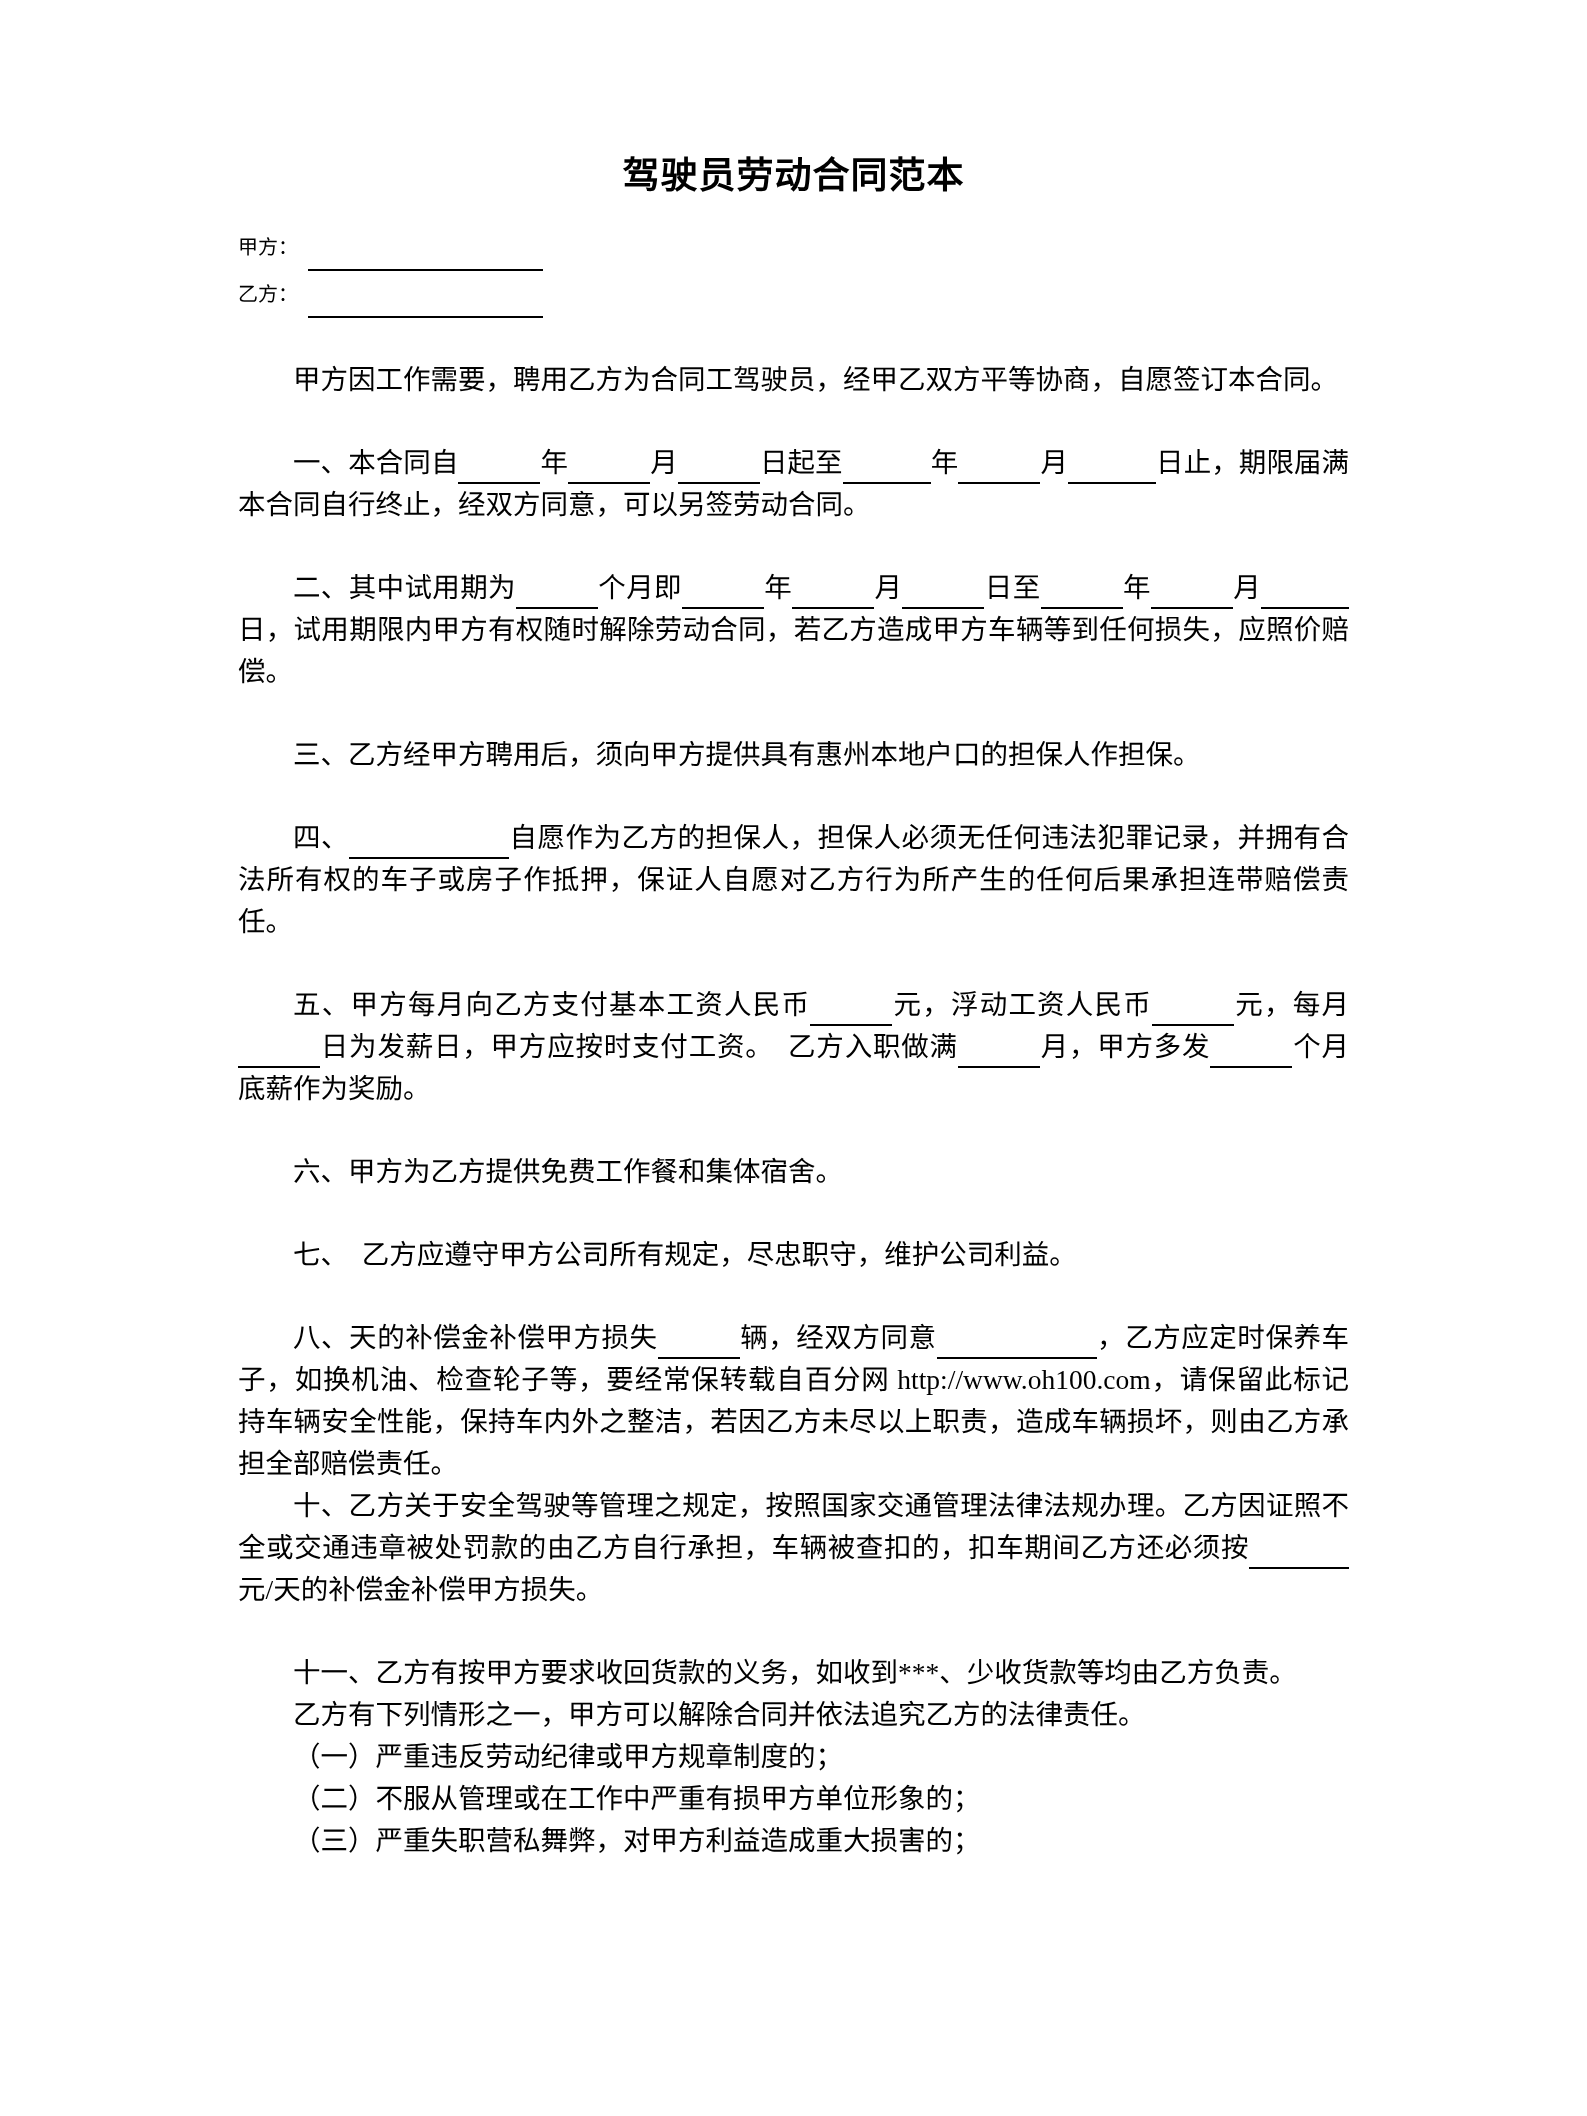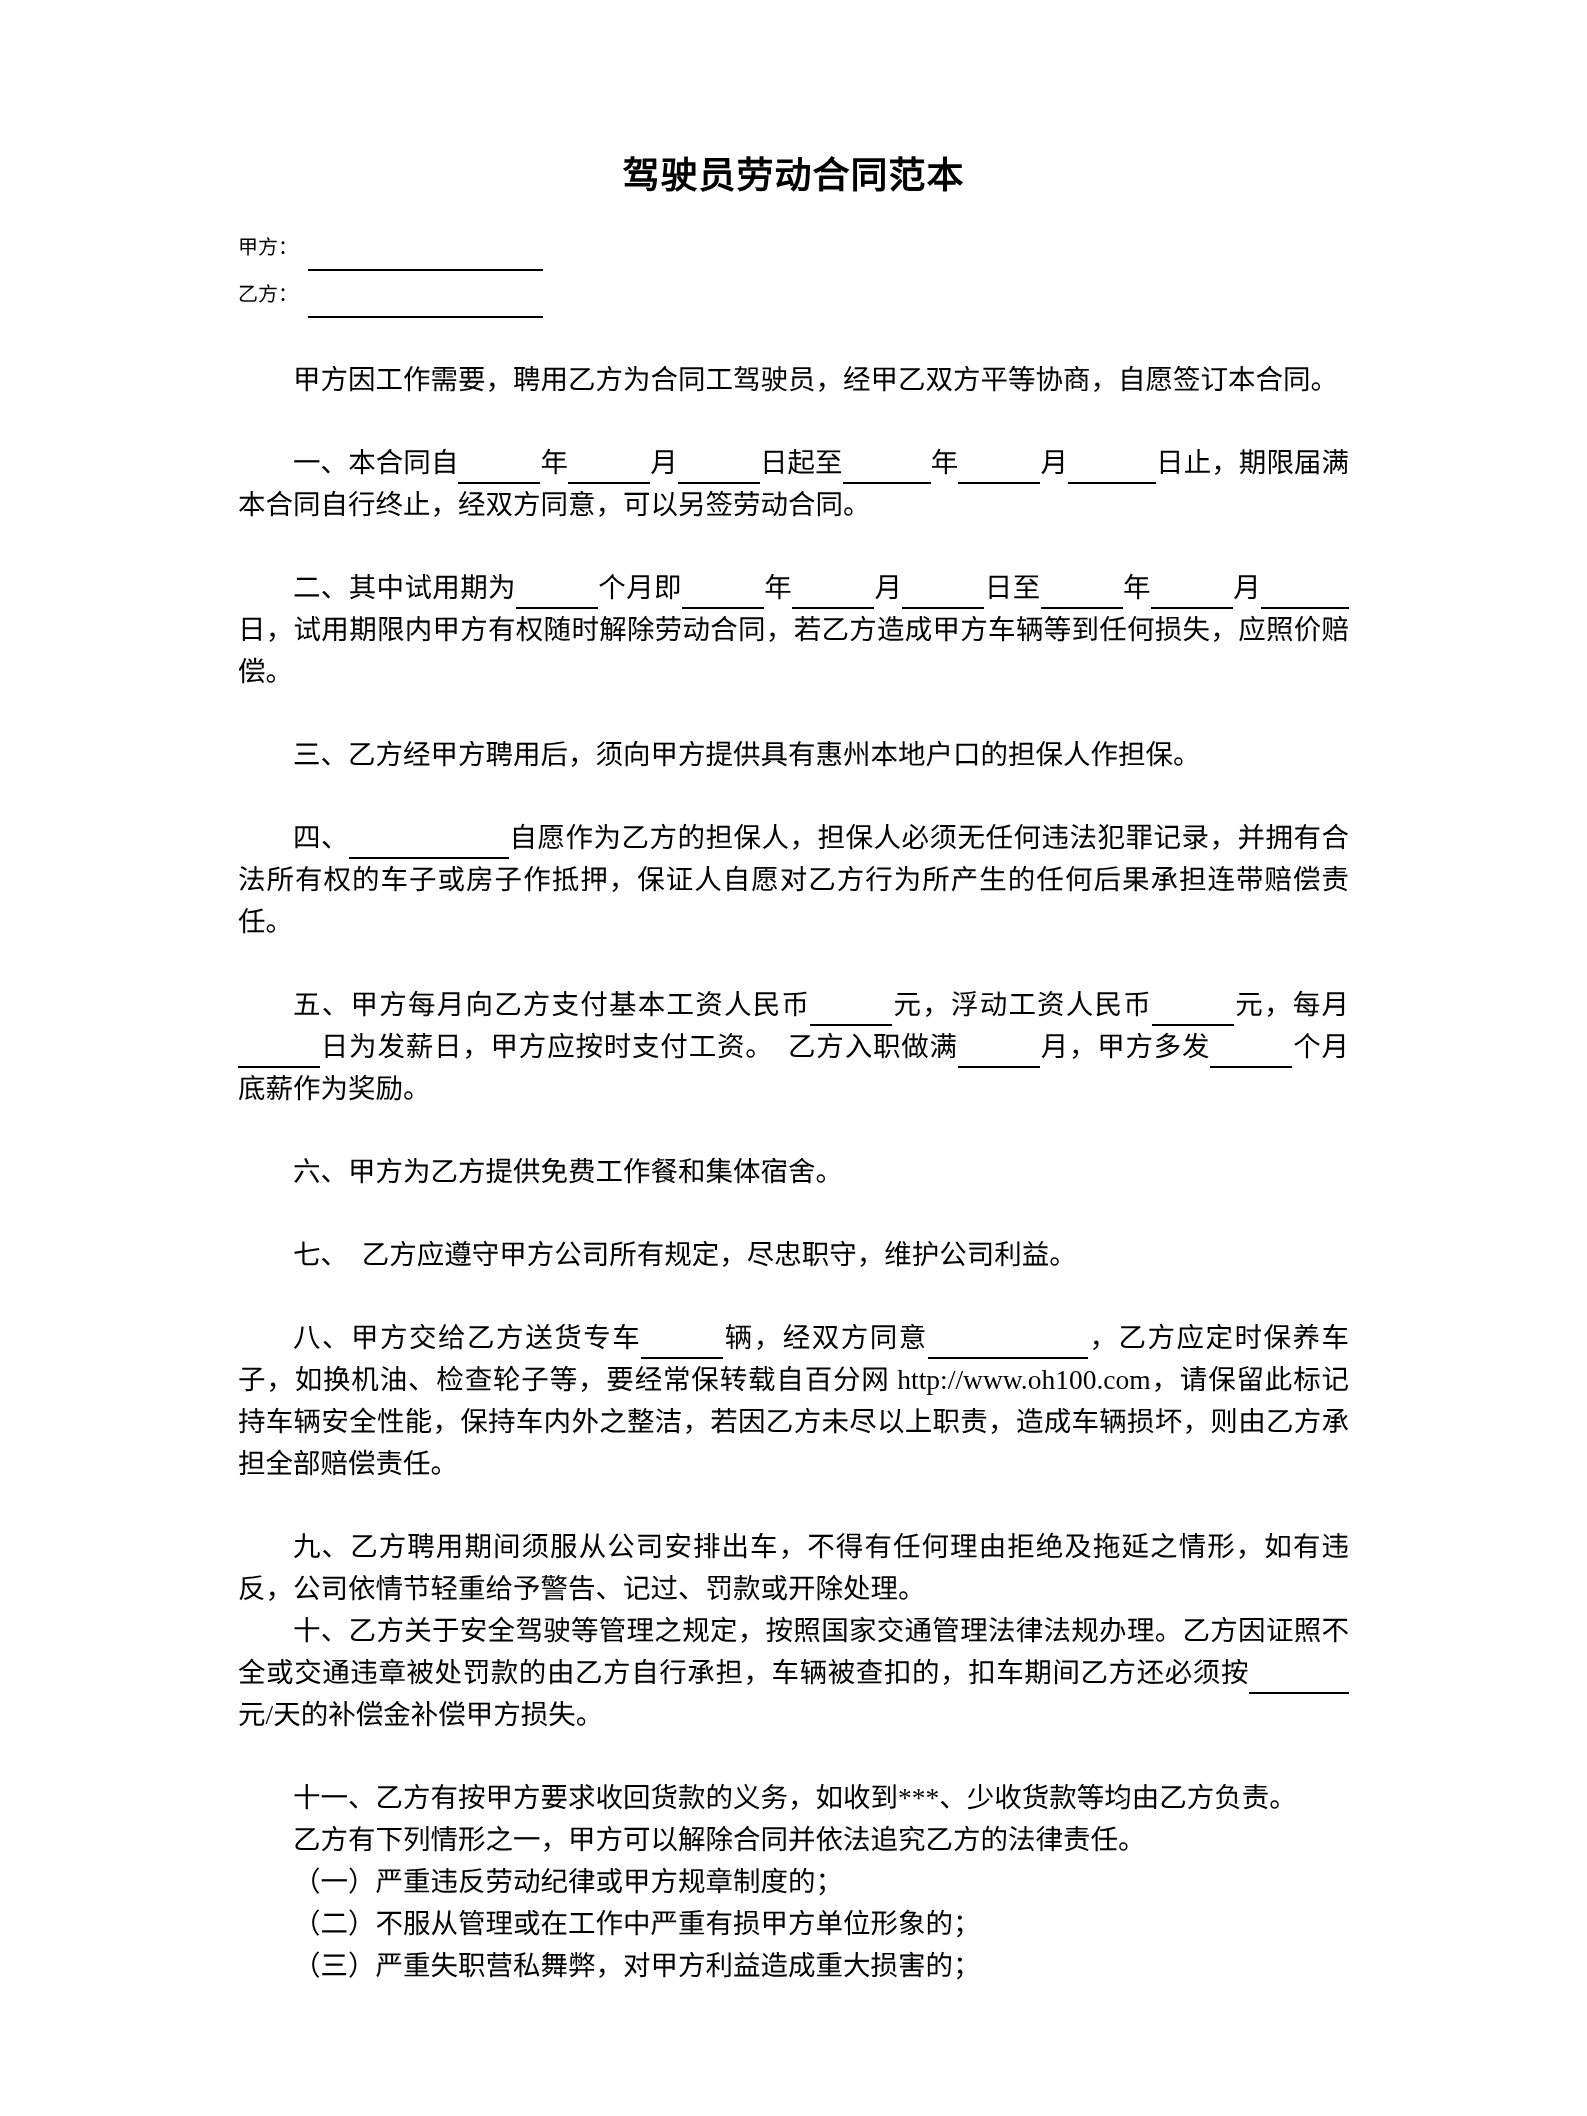--- a/index.html
+++ b/index.html
@@ -69,22 +69,21 @@
 
   <div class="clauses">
       <p class="para gap"><span>甲方因工作需要，聘用乙方为合同工驾驶员，经甲乙双方平等协商，自愿签订本合同。</span></p>
       <p class="para gap"><span>一、本合同自</span><span class="blank" style="width: 82px;"></span><span>年</span><span class="blank" style="width: 82px;"></span><span>月</span><span class="blank" style="width: 82px;"></span><span>日起至</span><span class="blank" style="width: 88px;"></span><span>年</span><span class="blank" style="width: 82px;"></span><span>月</span><span class="blank" style="width: 88px;"></span><span>日止，期限届满本合同自行终止，经双方同意，可以另签劳动合同。</span></p>
       <p class="para gap"><span>二、其中试用期为</span><span class="blank" style="width: 82px;"></span><span>个月即</span><span class="blank" style="width: 82px;"></span><span>年</span><span class="blank" style="width: 82px;"></span><span>月</span><span class="blank" style="width: 82px;"></span><span>日至</span><span class="blank" style="width: 82px;"></span><span>年</span><span class="blank" style="width: 82px;"></span><span>月</span><span class="blank" style="width: 88px;"></span><span>日，试用期限内甲方有权随时解除劳动合同，若乙方造成甲方车辆等到任何损失，应照价赔偿。</span></p>
       <p class="para gap"><span>三、乙方经甲方聘用后，须向甲方提供具有惠州本地户口的担保人作担保。</span></p>
       <p class="para gap"><span>四、</span><span class="blank" style="width: 160px;"></span><span>自愿作为乙方的担保人，担保人必须无任何违法犯罪记录，并拥有合法所有权的车子或房子作抵押，保证人自愿对乙方行为所产生的任何后果承担连带赔偿责任。</span></p>
       <p class="para gap"><span>五、甲方每月向乙方支付基本工资人民币</span><span class="blank" style="width: 82px;"></span><span>元，浮动工资人民币</span><span class="blank" style="width: 82px;"></span><span>元，每月</span><span class="blank" style="width: 82px;"></span><span>日为发薪日，甲方应按时支付工资。　乙方入职做满</span><span class="blank" style="width: 82px;"></span><span>月，甲方多发</span><span class="blank" style="width: 82px;"></span><span>个月底薪作为奖励。</span></p>
       <p class="para gap"><span>六、甲方为乙方提供免费工作餐和集体宿舍。</span></p>
       <p class="para gap"><span>七、　乙方应遵守甲方公司所有规定，尽忠职守，维护公司利益。</span></p>
-      <p class="para gap"><span>八、甲方交给乙方送货专车</span><span class="blank" style="width: 82px;"></span><span>辆，经双方同意</span><span class="blank" style="width: 160px;"></span><span>，乙方应定时保养车子，如换机油、检查轮子等，要经常保转载自百分网 http://www.oh100.com，请保留此标记持车辆安全性能，保持车内外之整洁，若因乙方未尽以上职责，造成车辆损坏，则由乙方承担全部赔偿责任。</span></p>
-      <p class="para gap"><span>九、乙方聘用期间须服从公司安排出车，不得有任何理由拒绝及拖延之情形，如有违反，公司依情节轻重给予警告、记过、罚款或开除处理。</span></p>
+      <p class="para gap"><span>八、天的补偿金补偿甲方损失</span><span class="blank" style="width: 82px;"></span><span>辆，经双方同意</span><span class="blank" style="width: 160px;"></span><span>，乙方应定时保养车子，如换机油、检查轮子等，要经常保转载自百分网 http://www.oh100.com，请保留此标记持车辆安全性能，保持车内外之整洁，若因乙方未尽以上职责，造成车辆损坏，则由乙方承担全部赔偿责任。</span></p>
       <p class="para"><span>十、乙方关于安全驾驶等管理之规定，按照国家交通管理法律法规办理。乙方因证照不全或交通违章被处罚款的由乙方自行承担，车辆被查扣的，扣车期间乙方还必须按</span><span class="blank" style="width: 100px;"></span><span>元/天的补偿金补偿甲方损失。</span></p>
       <p class="para gap"><span>十一、乙方有按甲方要求收回货款的义务，如收到***、少收货款等均由乙方负责。</span></p>
       <p class="para"><span>乙方有下列情形之一，甲方可以解除合同并依法追究乙方的法律责任。</span></p>
       <p class="para"><span>（一）严重违反劳动纪律或甲方规章制度的；</span></p>
       <p class="para"><span>（二）不服从管理或在工作中严重有损甲方单位形象的；</span></p>
       <p class="para"><span>（三）严重失职营私舞弊，对甲方利益造成重大损害的；</span></p>
     </div>
 
 </div>
 

